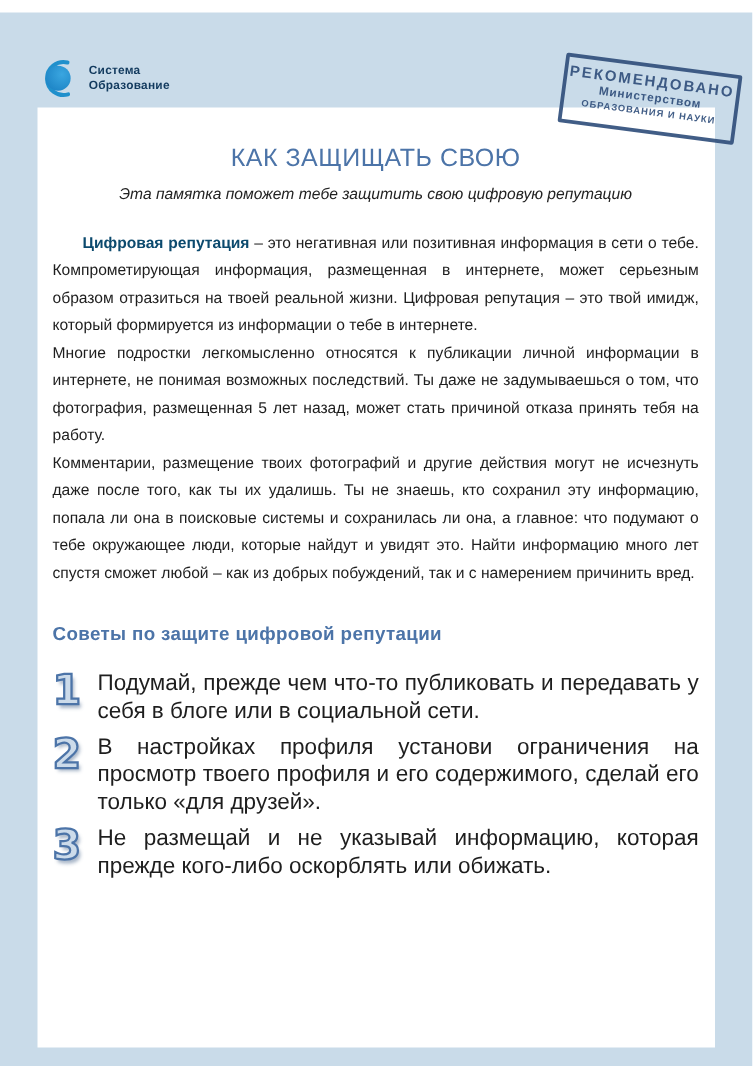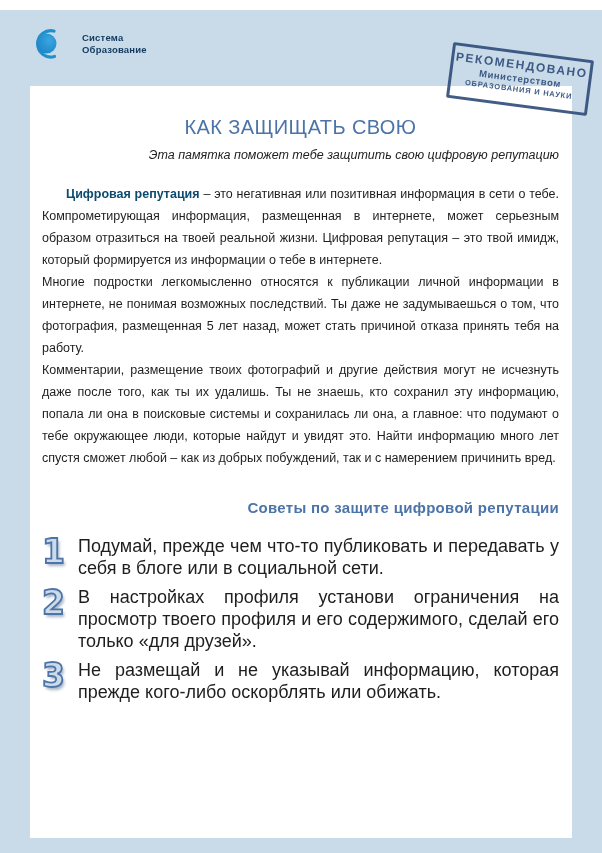--- a/index.html
+++ b/index.html
@@ -9,22 +9,22 @@
     font-family: "Liberation Sans", sans-serif;
     overflow: hidden;
     position: relative;
   }
   .bg {
     position: absolute; left: 0; top: 10px; width: 602px; height: 843px;
     background: #c9dbe9;
   }
   
   .logo {
-    position: absolute; left: 30px; top: 27px;
-    display: flex; align-items: center; gap: 18px;
+    position: absolute; left: 30px; top: 46px;
+    display: flex; align-items: center; gap: 7px;
     z-index: 3;
   }
   .logo-text {
     font-size: 9.5px; font-weight: bold; color: #123a5e;
     line-height: 1.3; letter-spacing: 0.2px;
   }
   
   .stamp {
     position: absolute; left: 449px; top: 51px;
     width: 136px; height: 46px;
@@ -49,32 +49,32 @@
     box-sizing: border-box;
     padding: 30px 13px 0 12px;
     z-index: 2;
   }
   .title {
     margin: 0; text-align: center;
     font-size: 20px; line-height: 23px; font-weight: normal;
     color: #4c74a8; letter-spacing: 0.4px;
   }
   .subtitle {
-    margin: 9px 0 0 0; text-align: right;
+    margin: 9px 0 0 0; text-align: center;
     font-style: italic; font-size: 12.5px; color: #222222;
   }
   .bodytext {
     margin-top: 21px;
     font-size: 12.5px; line-height: 22px;
     color: #1e1e1e; text-align: justify;
   }
   .bodytext p { margin: 0; }
   .lead { color: #0c4a6e; font-weight: bold; margin-left: 24px; }
   .tips-heading {
-    margin: 30px 0 0 0; text-align: right;
+    margin: 30px 0 0 0; text-align: left;
     font-size: 15px; font-weight: bold; color: #4c74a8;
     letter-spacing: 0.3px;
   }
   .tips { margin-top: 19px; }
   .tip {
     display: flex; align-items: flex-start;
     margin-bottom: 7px; min-height: 43px;
   }
   .tip-num {
     flex: 0 0 36px; width: 36px;

